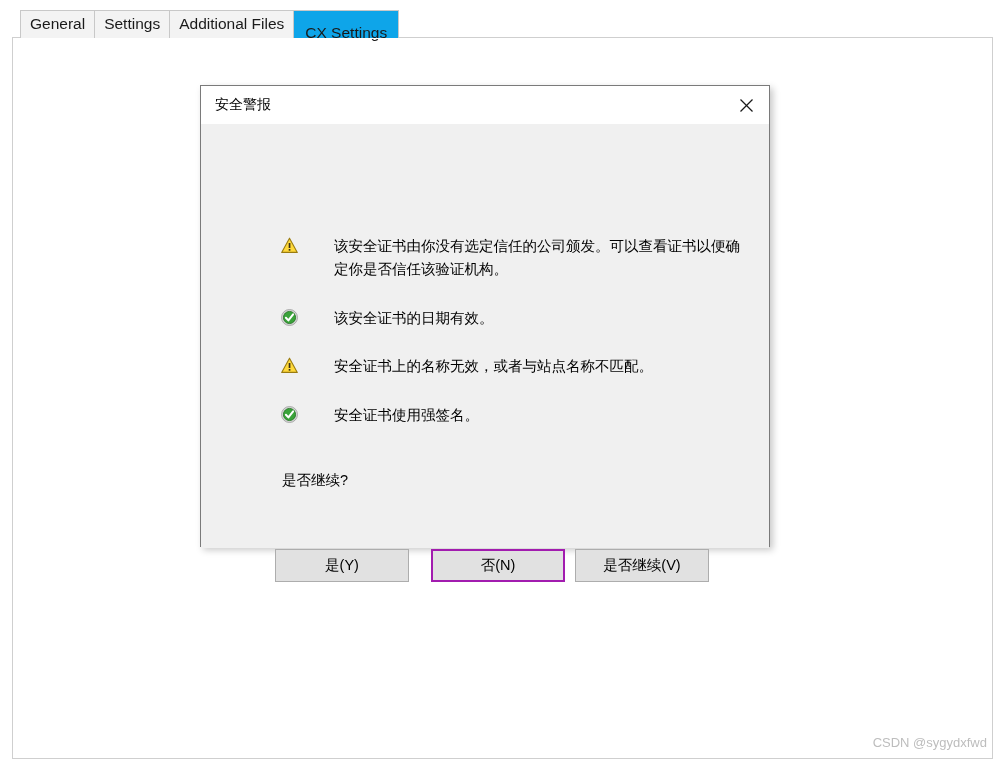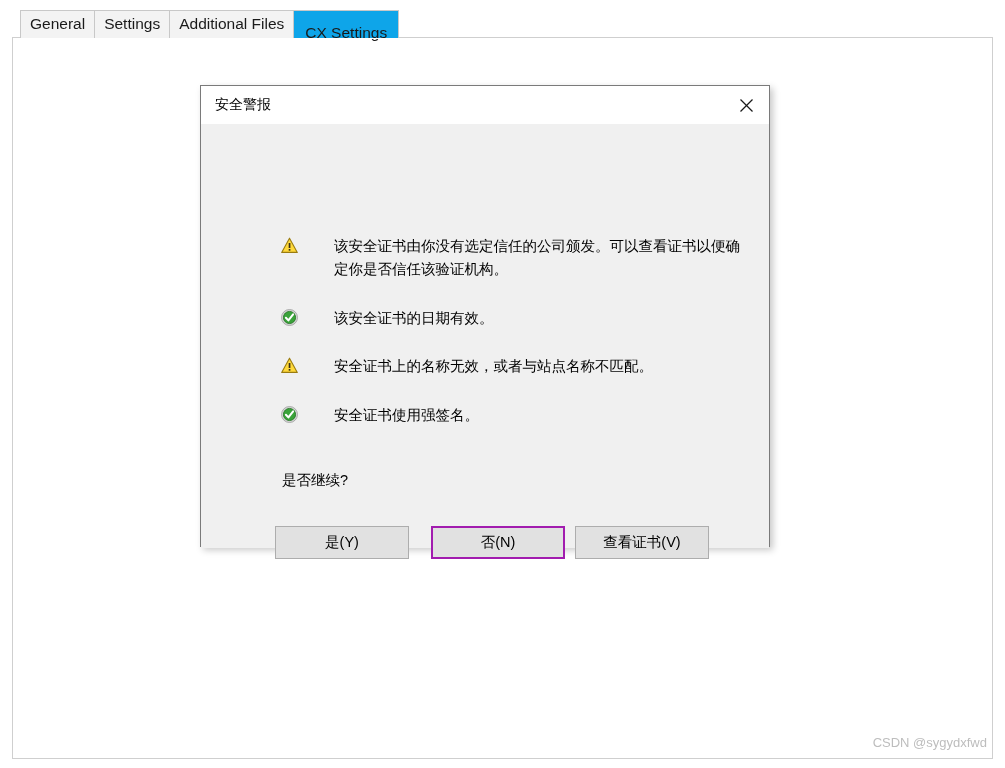--- a/index.html
+++ b/index.html
@@ -172,21 +172,21 @@
     left: 81px;
     top: 346px;
     font-size: 14.5px;
     color: #000000;
   }
 
   
   #dialog-buttons {
     position: absolute;
     left: 74px;
-    top: 401px;
+    top: 424px;
     display: flex;
   }
   .dlg-button {
     height: 33px;
     box-sizing: border-box;
     background: #e1e1e1;
     border: 1px solid #adadad;
     color: #000000;
     font-size: 14.5px;
     font-family: "Liberation Sans", "DejaVu Sans", sans-serif;
@@ -295,21 +295,21 @@
           <div class="issue-text">安全证书使用强签名。</div>
         </div>
 
       </div>
 
       <div id="continue-question">是否继续?</div>
 
       <div id="dialog-buttons">
         <button class="dlg-button yes-btn">是(Y)</button>
         <button class="dlg-button no-btn">否(N)</button>
-        <button class="dlg-button view-btn">查看证书(V)</button>
+        <button class="dlg-button view-btn">是否继续(V)</button>
       </div>
 
     </div>
   </div>
 
   <div id="watermark">CSDN @sygydxfwd</div>
 
 </div>
 
 </body></html>

